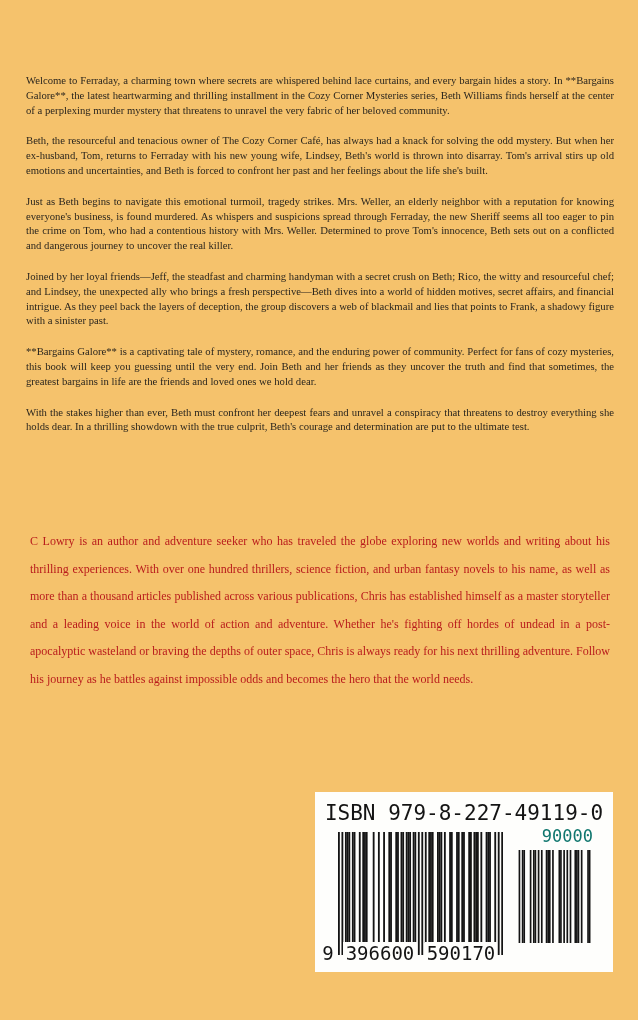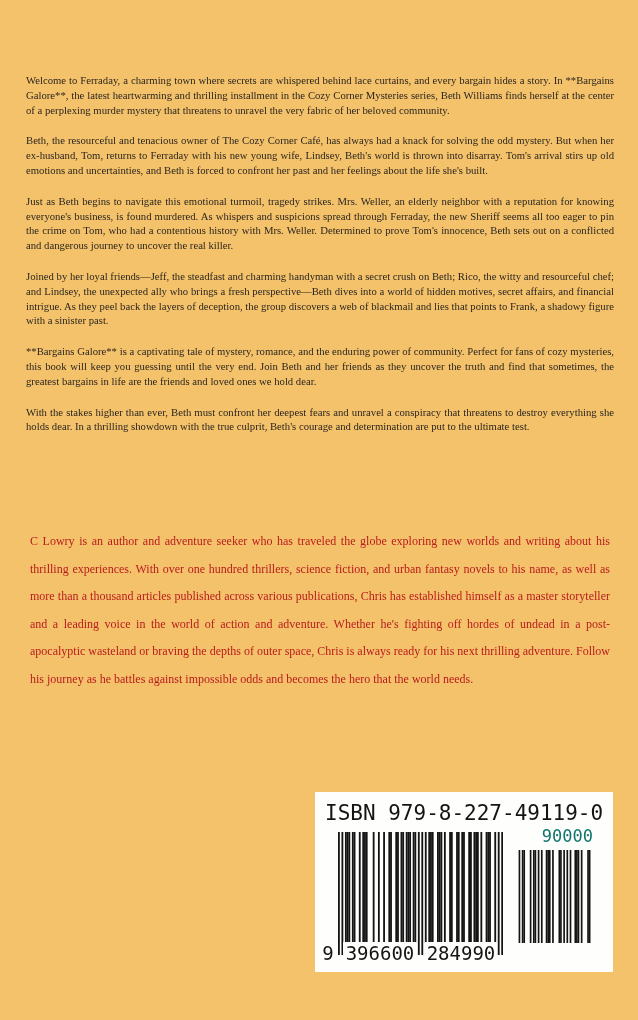--- a/index.html
+++ b/index.html
@@ -22,22 +22,22 @@
     margin:4px;
     font-size:12px;line-height:27.6px;
     text-align:justify;
     color:#b91c1c;
   }
   .barcode-box{
     position:absolute;left:315px;top:792px;width:298px;height:180px;
     background:#fefefc;
   }
   .isbn-line{
-    position:absolute;top:9px;left:10px;right:0;
-    text-align:left;
+    position:absolute;top:9px;left:0;right:0;
+    text-align:center;
     font-family:"DejaVu Sans Mono", monospace;
     font-size:21px;line-height:24px;
     color:#141414;letter-spacing:0px;white-space:nowrap;
   }
   .price-code{
     position:absolute;top:32px;right:20px;
     font-family:"DejaVu Sans Mono", monospace;
     font-size:17px;line-height:24px;color:#0f766e;
   }
   .ean13-svg{position:absolute;left:23px;top:40px;width:165px;height:123px;}
@@ -150,16 +150,16 @@
         <rect x="36" y="0" width="1.05" height="93"></rect>
         <rect x="37" y="0" width="1.05" height="93"></rect>
         <rect x="38" y="0" width="1.05" height="93"></rect>
         <rect x="40" y="0" width="1.05" height="93"></rect>
         <rect x="44" y="0" width="1.05" height="93"></rect>
         <rect x="45" y="0" width="1.05" height="93"></rect>
         <rect x="47" y="0" width="1.05" height="93"></rect>
       </svg>
     <span class="digit-group dg-first">9</span>
     <span class="digit-group dg-left">396600</span>
-    <span class="digit-group dg-right">284990</span>
+    <span class="digit-group dg-right">590170</span>
   </div>
 
 </div>
 
 </body></html>

